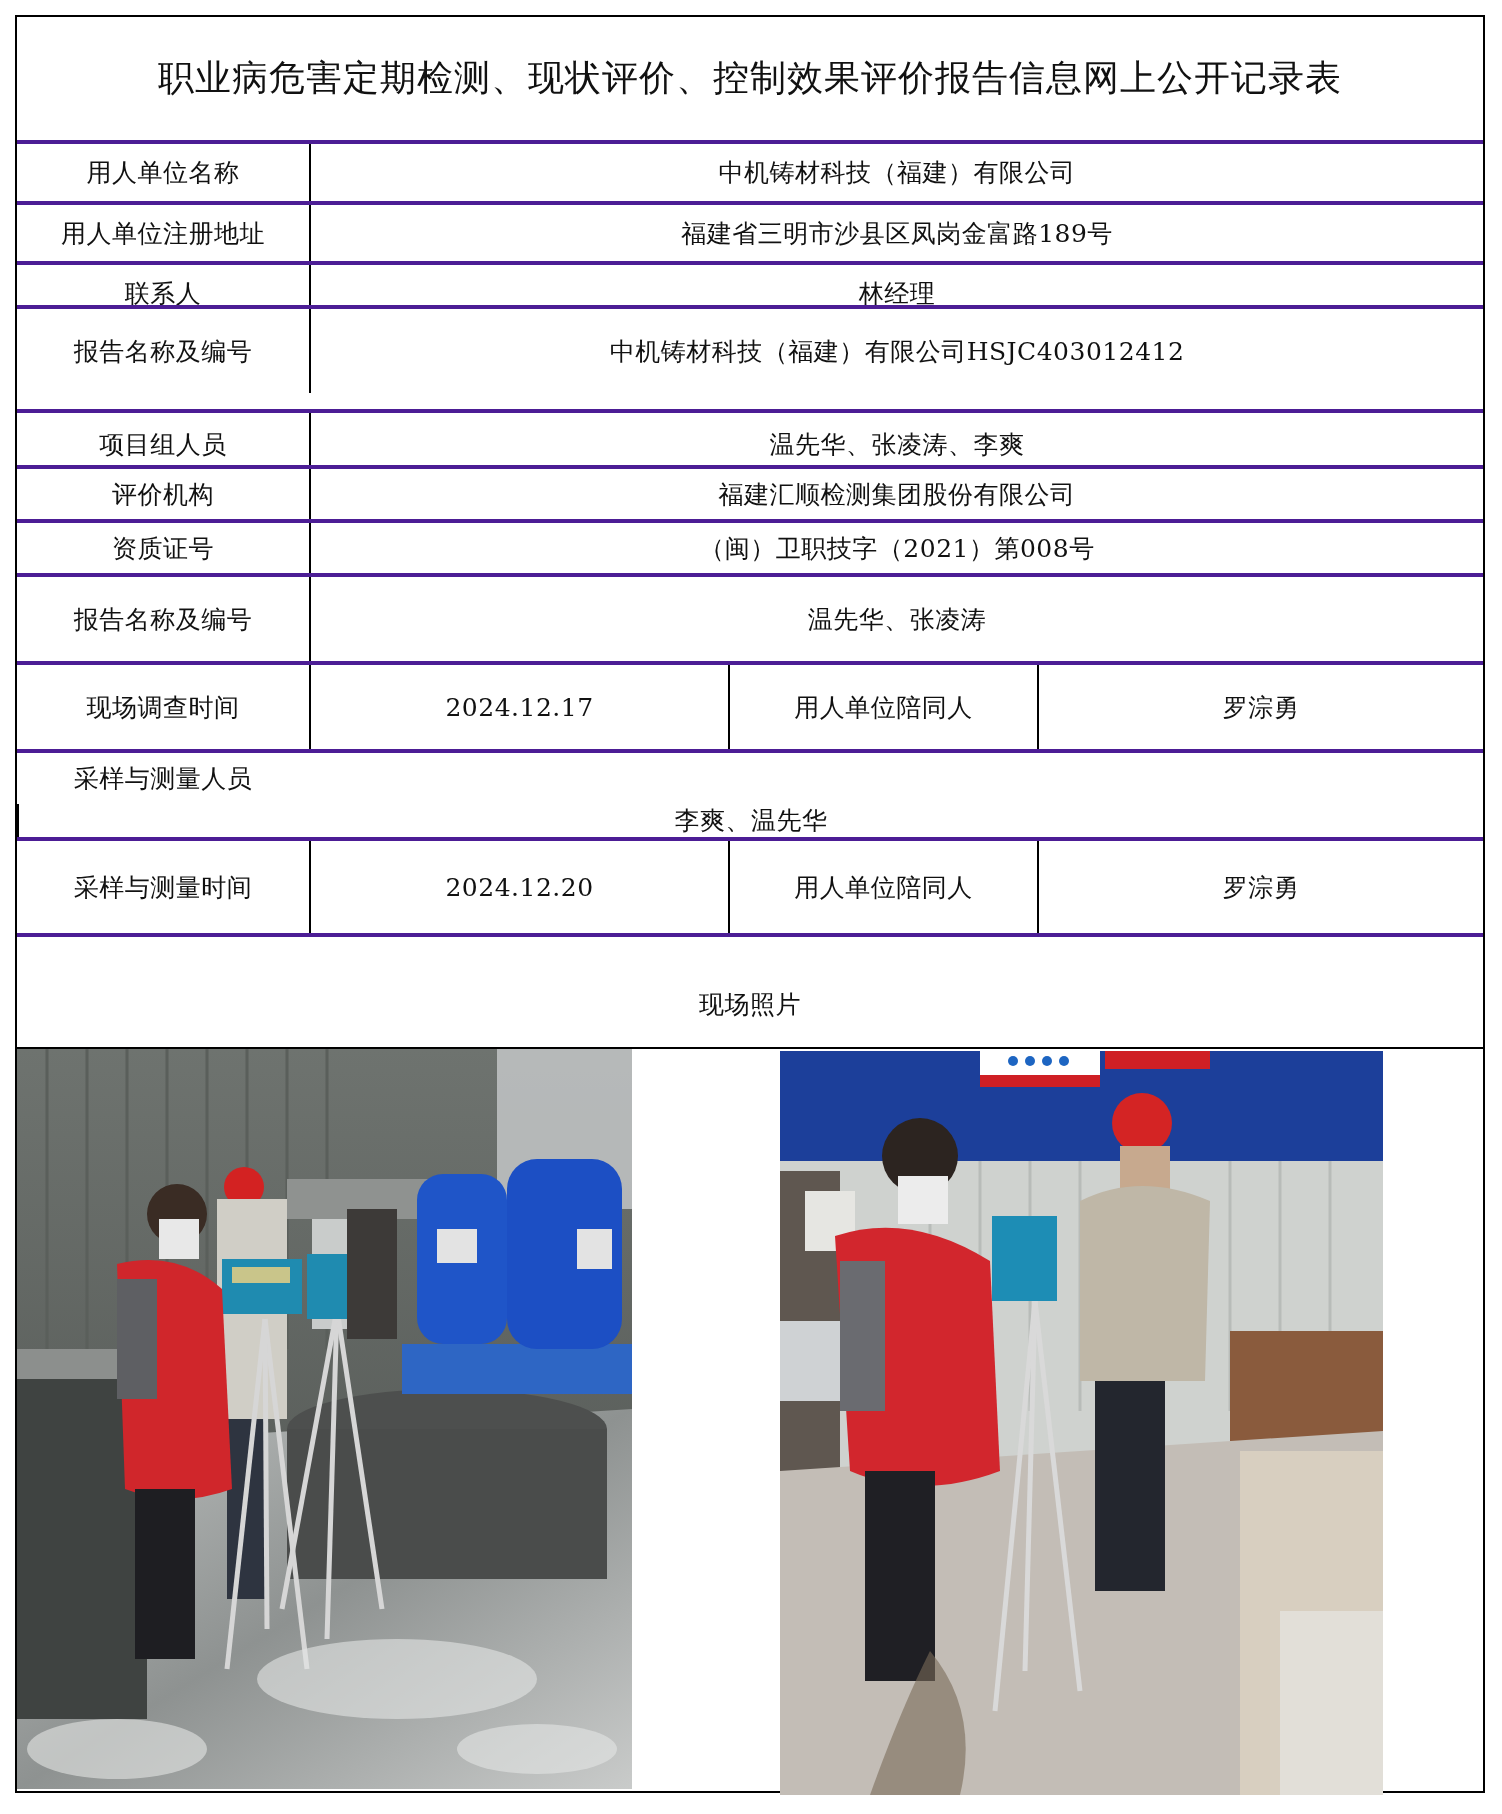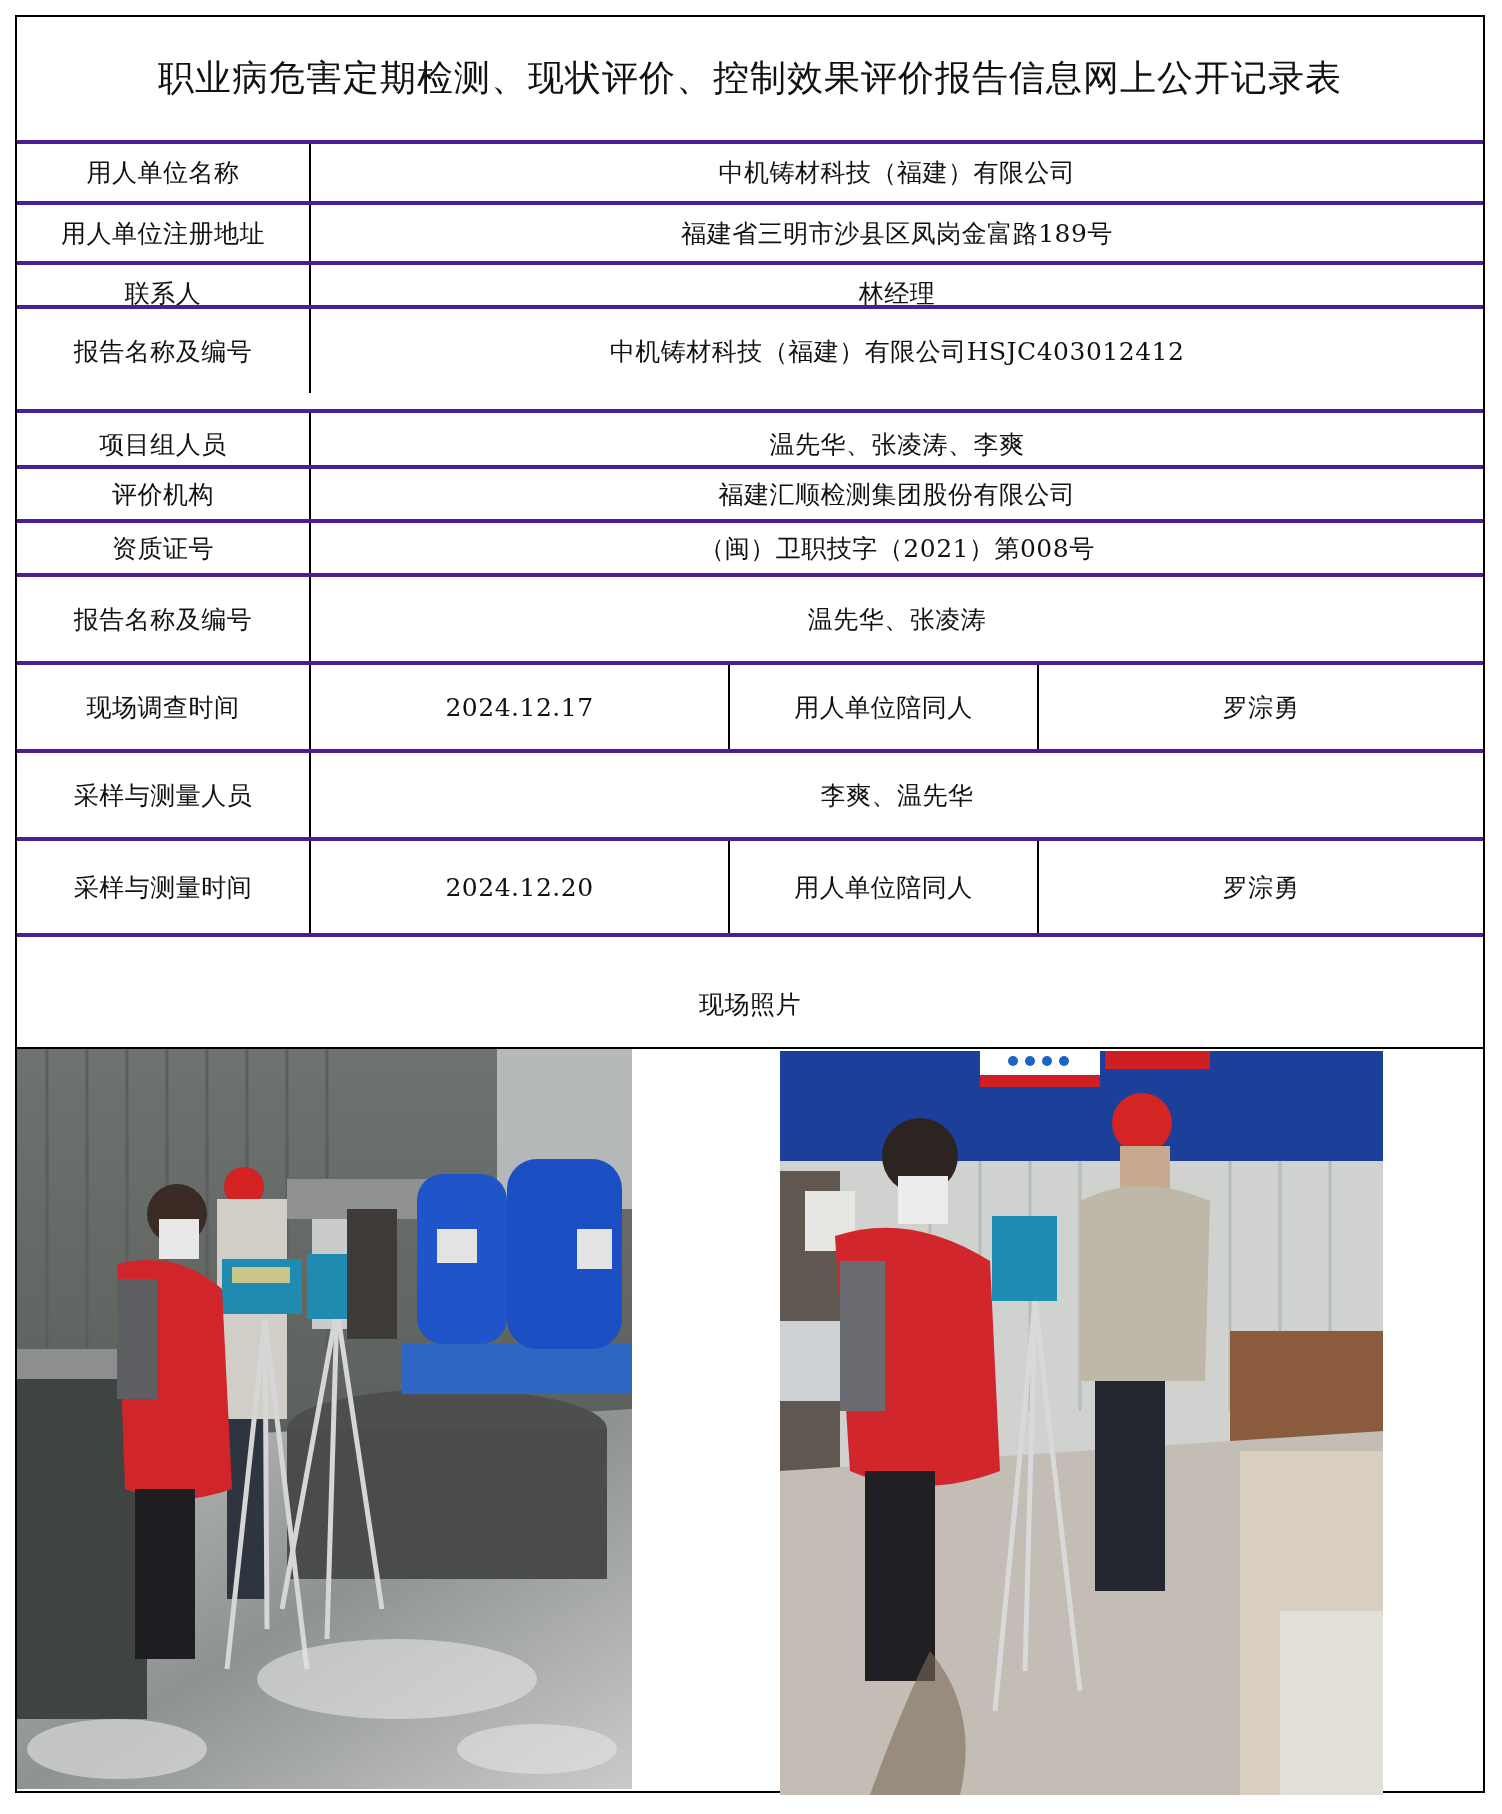--- a/index.html
+++ b/index.html
@@ -118,21 +118,21 @@
     <div class="cell value-wide">温先华、张凌涛</div>
   </div>
 
   <div class="row" style="top:644px;height:88px;">
     <div class="cell label">现场调查时间</div>
     <div class="cell value-mid">2024.12.17</div>
     <div class="cell label-mid">用人单位陪同人</div>
     <div class="cell value-end">罗淙勇</div>
   </div>
 
-  <div class="row" style="top:732px;height:88px;">
+  <div class="row" style="top:732px;height:88px;flex-direction:column;">
     <div class="cell label">采样与测量人员</div>
     <div class="cell value-wide">李爽、温先华</div>
   </div>
 
   <div class="row" style="top:820px;height:96px;">
     <div class="cell label">采样与测量时间</div>
     <div class="cell value-mid">2024.12.20</div>
     <div class="cell label-mid">用人单位陪同人</div>
     <div class="cell value-end">罗淙勇</div>
   </div>

